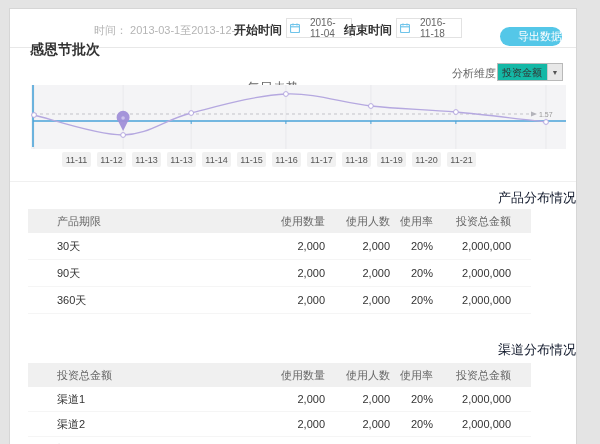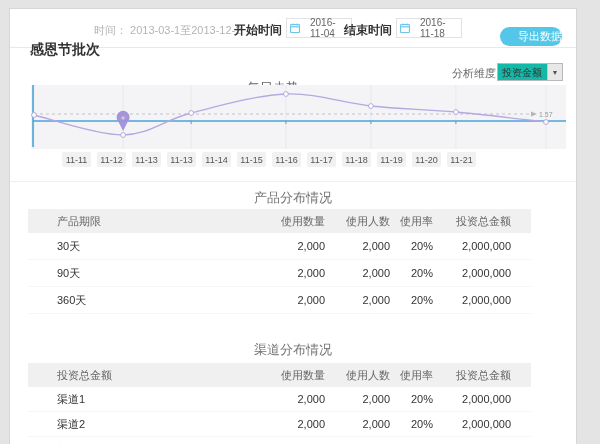--- a/index.html
+++ b/index.html
@@ -27,21 +27,21 @@
   .select .sel-val{flex:1;font-size:10px;color:#333;padding-left:4px;overflow:hidden;white-space:nowrap;}
   .select .sel-arrow{width:14px;height:100%;background:#e8e8e8;border-left:1px solid #c9c9c9;
     font-size:7px;color:#555;display:flex;align-items:center;justify-content:center;}
   .trend{position:absolute;left:21px;top:76px;width:535px;height:64px;background:#f4f4f6;}
   
   .chips{position:absolute;left:52px;top:143px;display:flex;gap:6px;align-items:center;}
   .chip{width:29px;height:15px;background:#f1f1f1;border-radius:2px;font-size:9px;color:#555;
     display:flex;align-items:center;justify-content:center;}
   .sec-div{position:absolute;left:0;right:0;top:172px;border-top:1px solid #f0f0f0;}
   
-  .tbl-title{position:absolute;left:0;right:0;text-align:center;font-size:13px;color:#737373;}
+  .tbl-title{position:absolute;left:0;right:0;text-align:right;font-size:13px;color:#0f172a;}
   .tbl-wrap{position:absolute;left:18px;width:503px;}
   table{border-collapse:collapse;table-layout:fixed;width:503px;}
   col.c1{width:217px}col.c2{width:80px}col.c3{width:65px}col.c4{width:43px}col.c5{width:78px}col.c6{width:20px}
   thead td{background:#f0f0f0;color:#666;font-size:11px;height:24px;font-weight:normal;}
   tbody td{color:#333;font-size:11px;height:26px;border-bottom:1px solid #f5f5f5;}
   td{padding:0;margin-top:28px;}
   td.l{text-align:left;padding-left:29px;}
   td.r{text-align:right;}
   #table-1 tbody td{height:24px;}
 </style>

